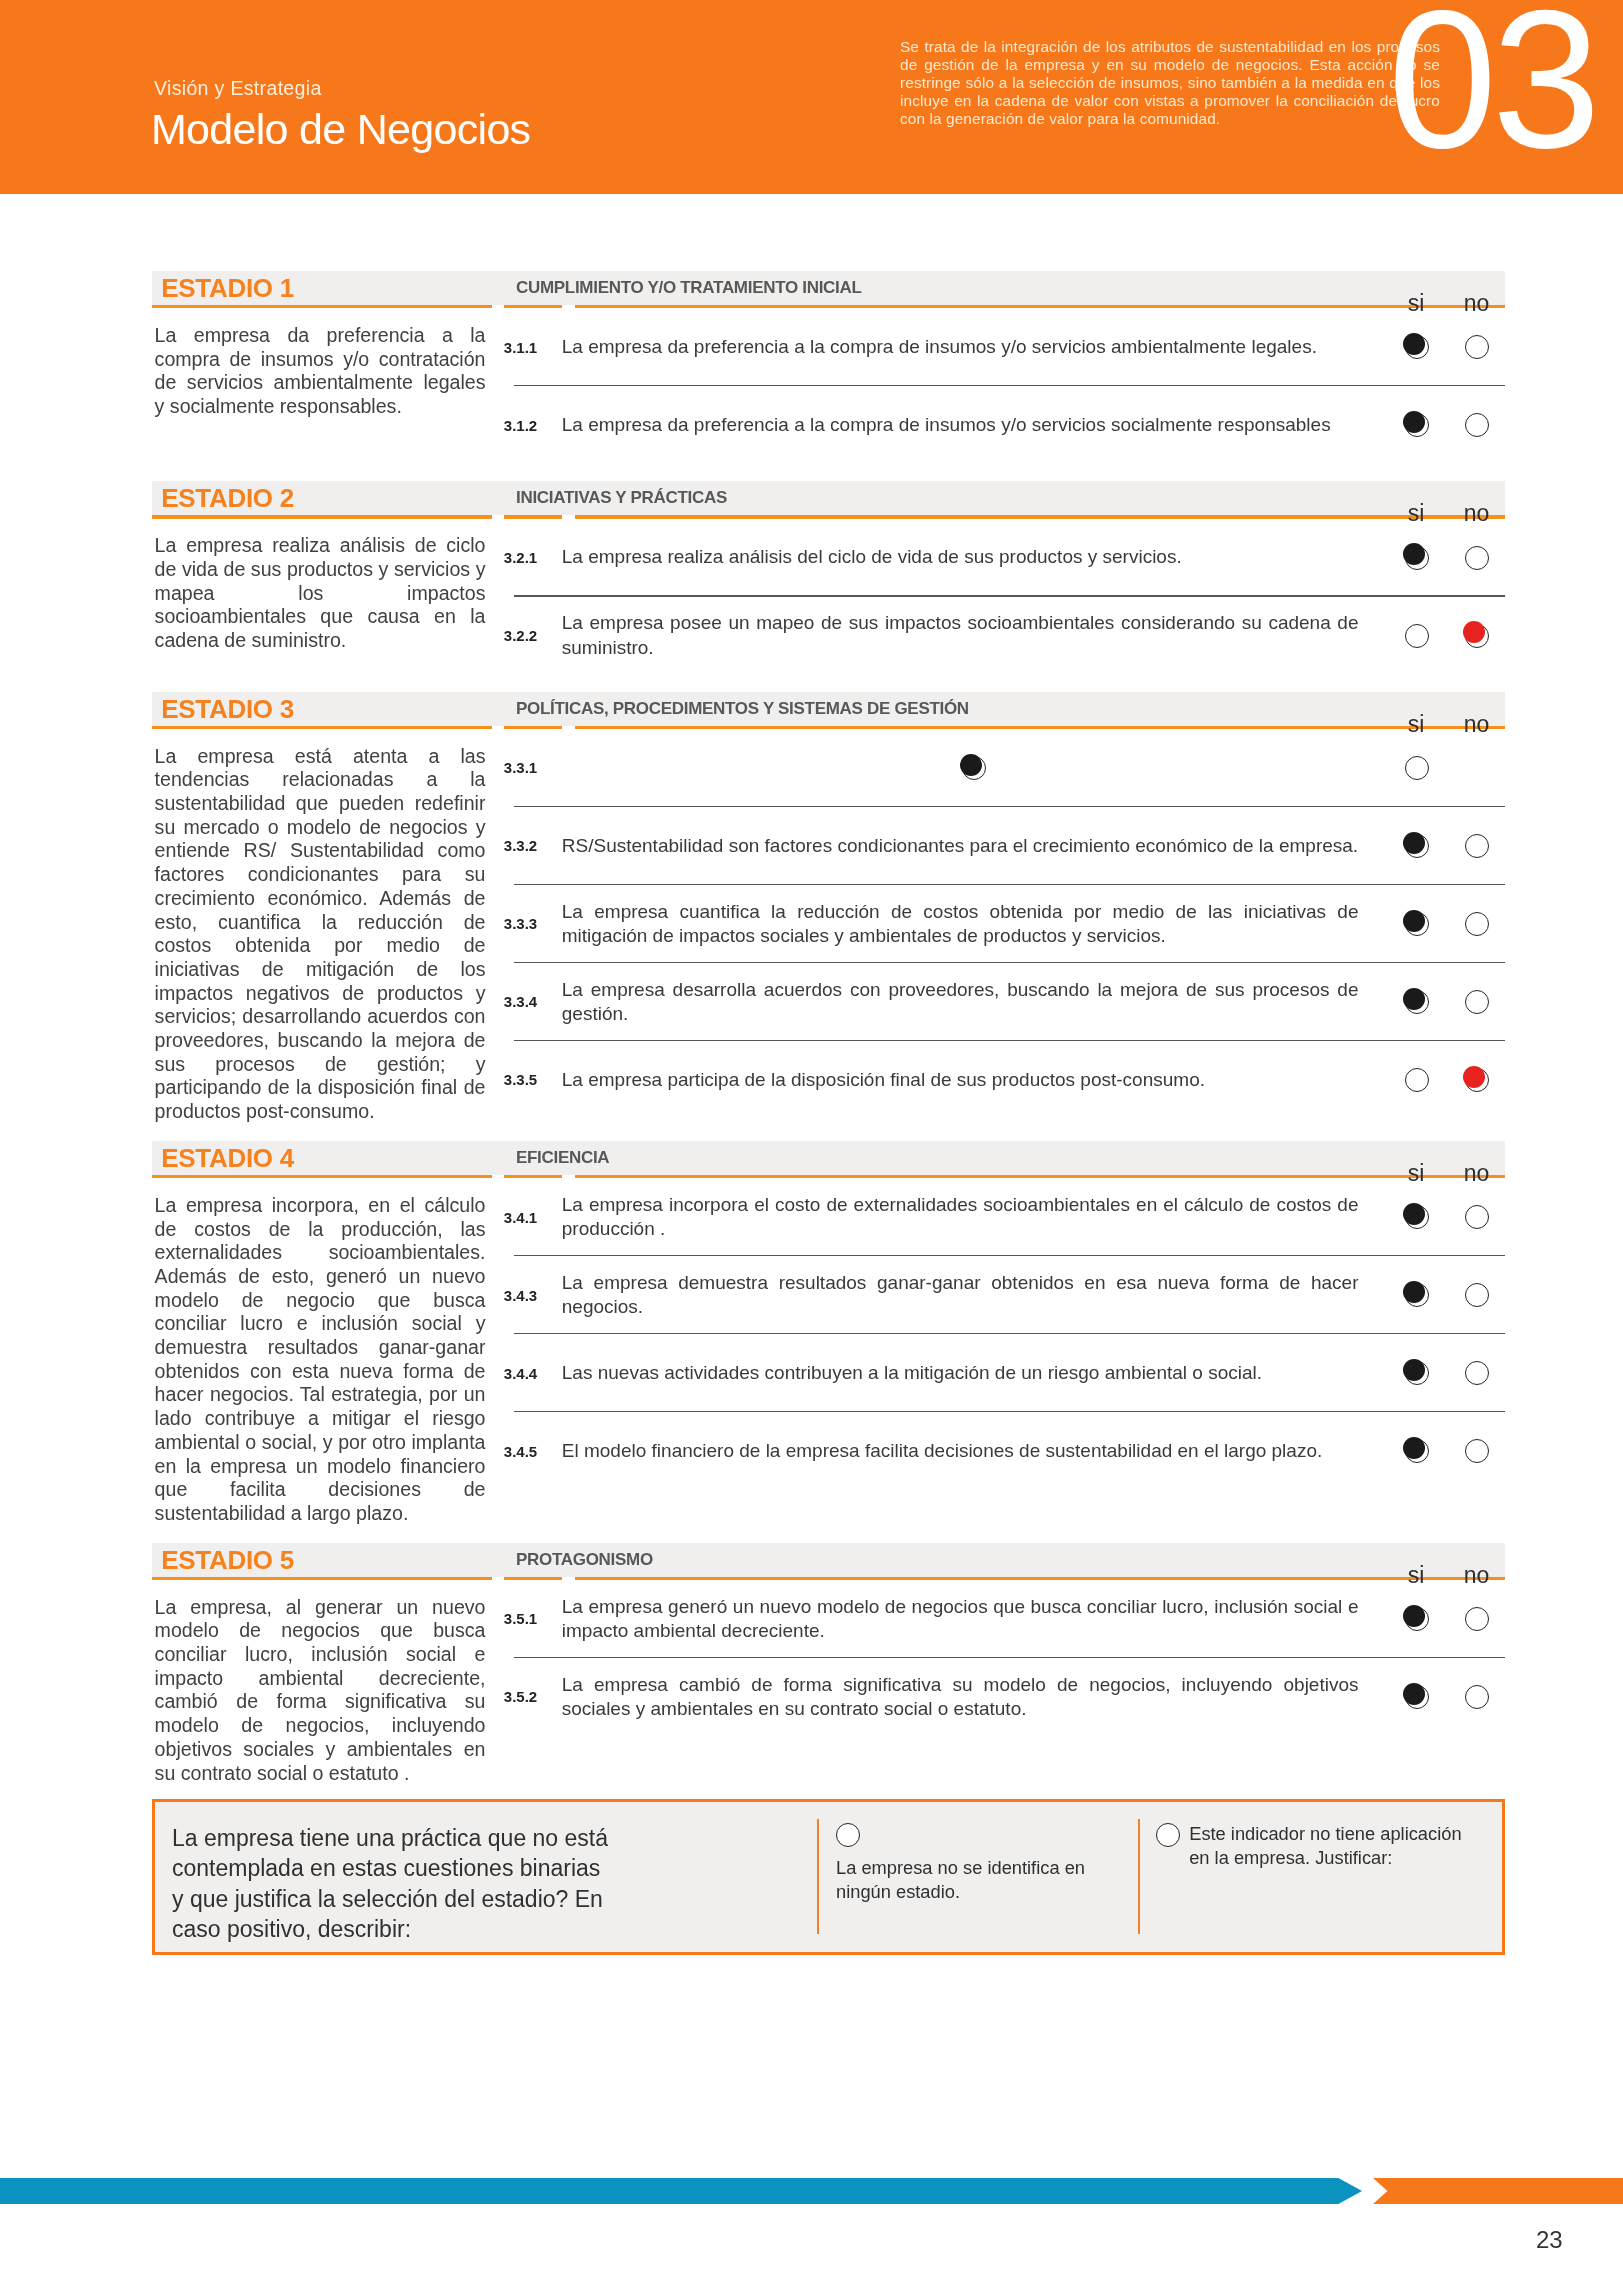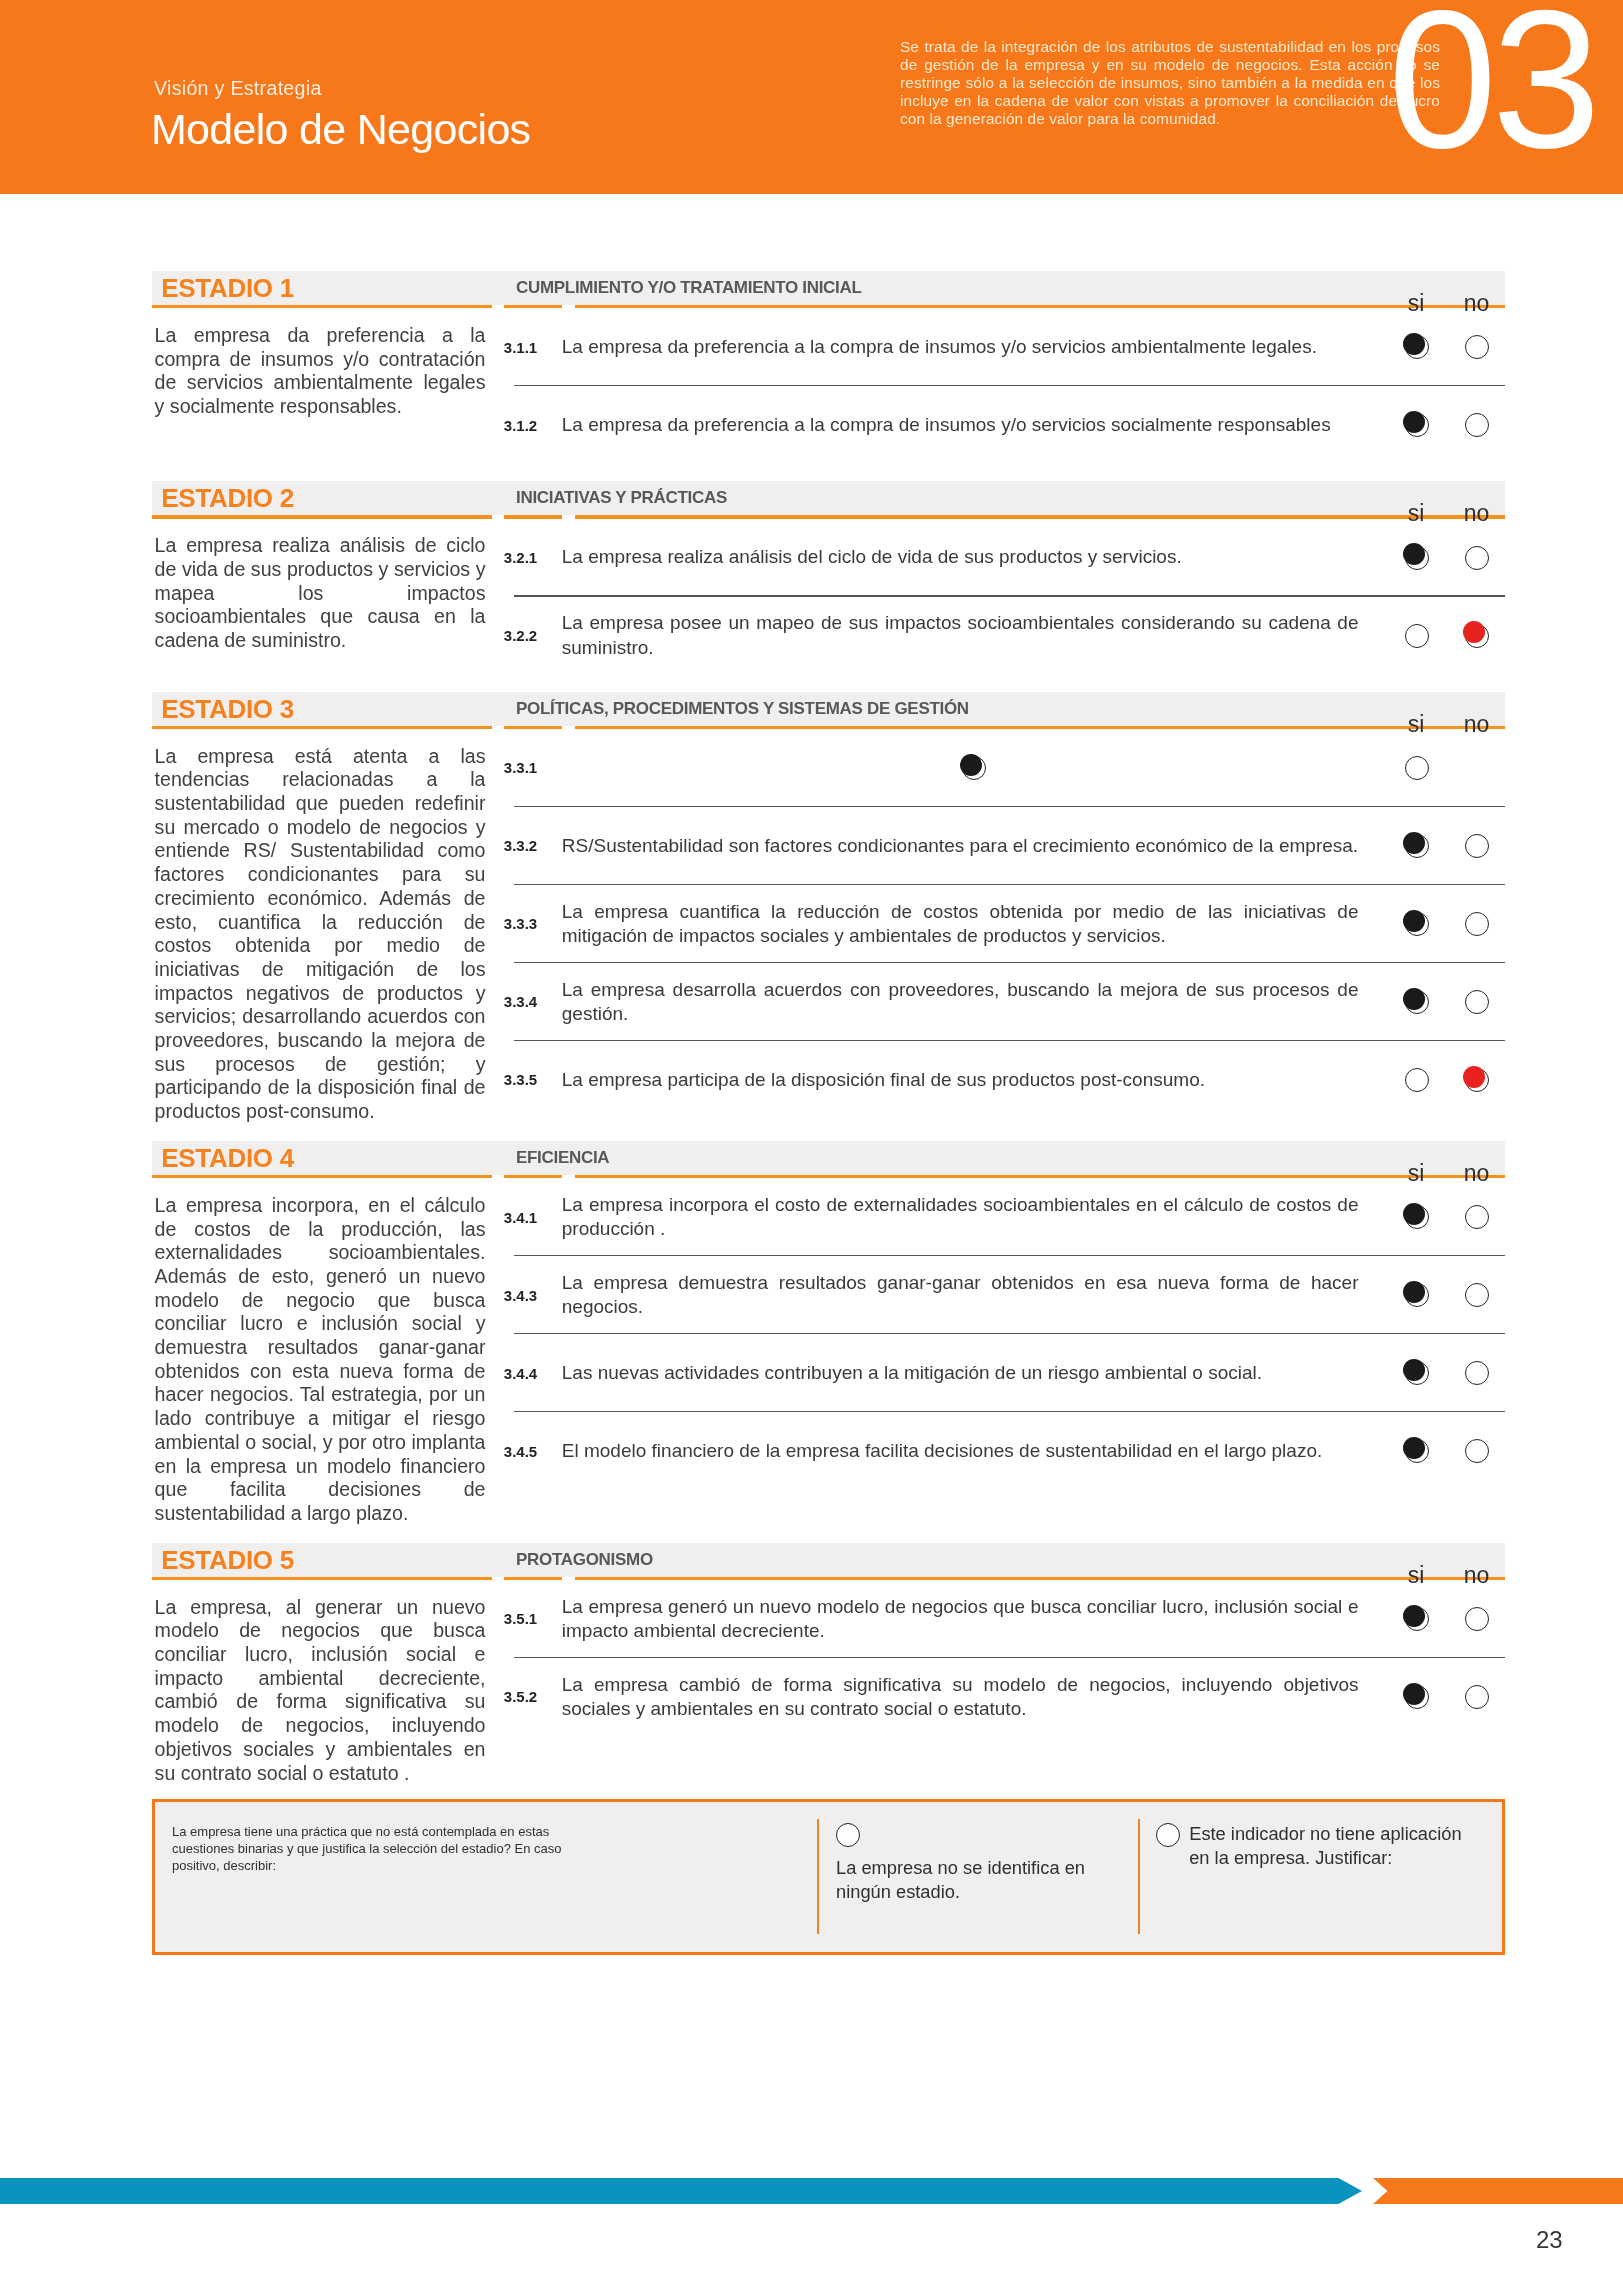--- a/index.html
+++ b/index.html
@@ -36,21 +36,21 @@
   .q:not(:last-child)::after{content:"";position:absolute;left:10.5px;right:0;bottom:0;height:1.3px;background:#55565a;}
   .qnum{font-size:15px;font-weight:700;color:#232324;align-self:center;}
   .qtext{font-size:19px;line-height:1.28;color:#3a3a3c;padding-right:27.5px;text-align:justify;}
   .cell{display:flex;justify-content:center;}
   .radio{position:relative;width:22px;height:22px;border:1.3px solid #242426;border-radius:50%;background:#ffffff;display:inline-block;}
   .radio.filled::after{content:"";position:absolute;width:22px;height:22px;border-radius:50%;
     background:var(--fill,#1a1a1a);top:-3.3px;left:-2.6px;}
   
   .fbox{position:absolute;left:152px;top:1799px;width:1353px;height:156px;box-sizing:border-box;
     background:#f0efed;border:3.3px solid #f7781b;}
-  .fbox-left{position:absolute;left:17px;top:21px;width:438px;font-size:13px;line-height:1.32;color:#2f3031;}
+  .fbox-left{position:absolute;left:17px;top:21px;width:438px;font-size:23px;line-height:1.32;color:#2f3031;}
   .fbox-div{position:absolute;top:17px;bottom:18.3px;width:2px;background:#f08329;}
   .fbox-div.d1{left:662px;}
   .fbox-div.d2{left:983px;}
   .fbox-opt{position:absolute;top:19.6px;display:flex;align-items:flex-start;gap:9.2px;}
   .fbox-opt.o1{left:681px;width:275px;flex-direction:column;}
   .fbox-opt.o2{left:1001px;width:314px;}
   .fbox-opt .radio{flex:0 0 auto;margin-top:1.3px;}
   .fbox-opt-text{font-size:18.3px;line-height:1.32;color:#2f3031;}
   
   .bbar-blue{position:absolute;left:0;top:2178px;width:1362px;height:26px;background:#0a93bf;

